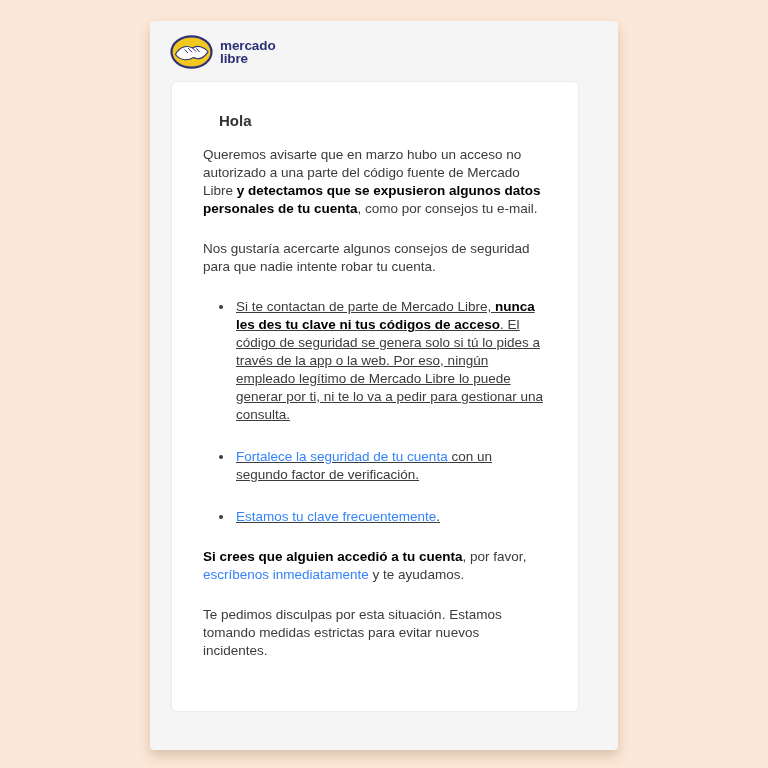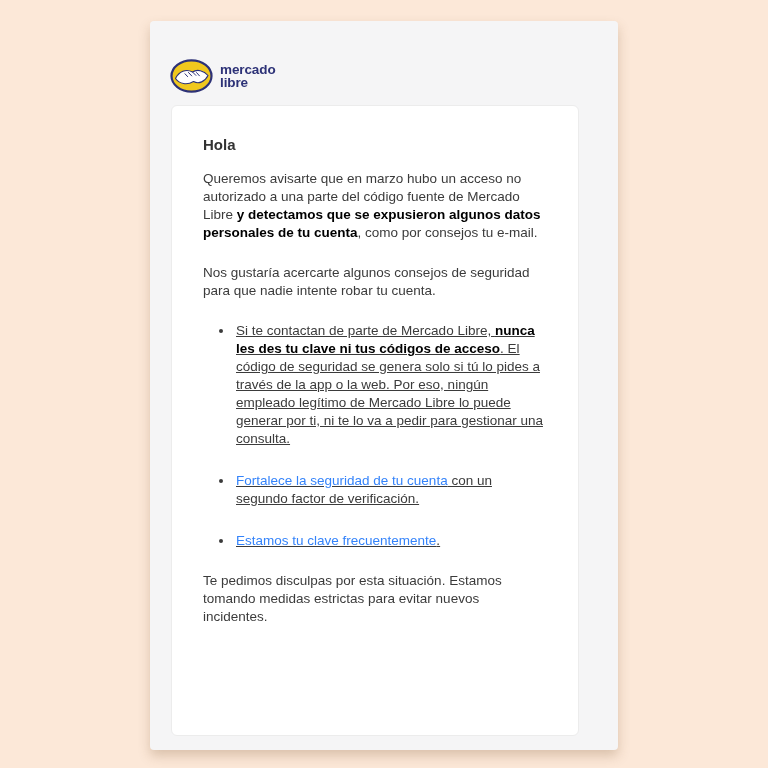--- a/index.html
+++ b/index.html
@@ -15,42 +15,41 @@
     left: 150px; top: 21px;
     width: 468px; height: 729px;
     background: var(--outer-card, #f5f5f6);
     border-radius: 4px;
     box-shadow: 0 6px 12px rgba(120, 80, 40, 0.25);
   }
   .logo-row {
     display: flex; align-items: center; gap: 7px;
     padding: 14px 0 0 20px; height: 48px;
     cursor: pointer;
-    margin-top: 24px;
   }
   .logo-icon { flex: 0 0 auto; display: block; }
   .logo-text {
     display: flex; flex-direction: column;
     color: var(--logo-navy, #2d3277);
     font-weight: 700; font-size: 13.5px; line-height: 13px;
     letter-spacing: -0.1px;
   }
   .content-card {
     margin: 12px 0 0 21px;
     width: 408px; height: 631px;
     background: var(--content-card, #ffffff);
     border: 1px solid var(--card-border, #ececec);
     border-radius: 6px;
     padding: 31px 32px 0 31px;
     overflow: hidden;
   }
   h1.greeting {
     font-size: 15px; line-height: 16px; font-weight: 700;
     color: var(--heading, #333333);
-    margin: 0 0 17px 0;
+    margin: 0 0 17px 16px;
   }
   .content-card p, .content-card li {
     font-size: 13.5px; line-height: 18px;
     color: var(--text, #3b3b3b);
     margin: 0;
   }
   .content-card p { margin: 0 0 22px 0; }
   ul.tips-list {
     margin: 4px 0 22px 0;
     padding: 0 0 0 31px;
@@ -84,16 +83,17 @@
 
     <p><span>Queremos avisarte que en marzo hubo un acceso no autorizado a una parte del código fuente de Mercado Libre </span><span class="b">y detectamos que se expusieron algunos datos personales de tu cuenta</span><span>, como por consejos tu e-mail.</span></p>
     <p><span>Nos gustaría acercarte algunos consejos de seguridad para que nadie intente robar tu cuenta.</span></p>
 
     <ul class="tips-list">
       <li><span>Si te contactan de parte de Mercado Libre, </span><span class="b">nunca les des tu clave ni tus códigos de acceso</span><span>. El código de seguridad se genera solo si tú lo pides a través de la app o la web. Por eso, ningún empleado legítimo de Mercado Libre lo puede generar por ti, ni te lo va a pedir para gestionar una consulta.</span></li>
       <li><a href="#" class="link">Fortalece la seguridad de tu cuenta</a><span> con un segundo factor de verificación.</span></li>
       <li><a href="#" class="link">Estamos tu clave frecuentemente</a><span>.</span></li>
     </ul>
 
+    <p><span class="b">Si crees que alguien accedió a tu cuenta</span><span>, por favor, </span><a href="#" class="link">escríbenos inmediatamente</a><span> y te ayudamos.</span></p>
     <p class="signature-block"><span>Te pedimos disculpas por esta situación. Estamos tomando medidas estrictas para evitar nuevos incidentes.</span><br></p>
   </div>
 
 </div>
 
 </body></html>

